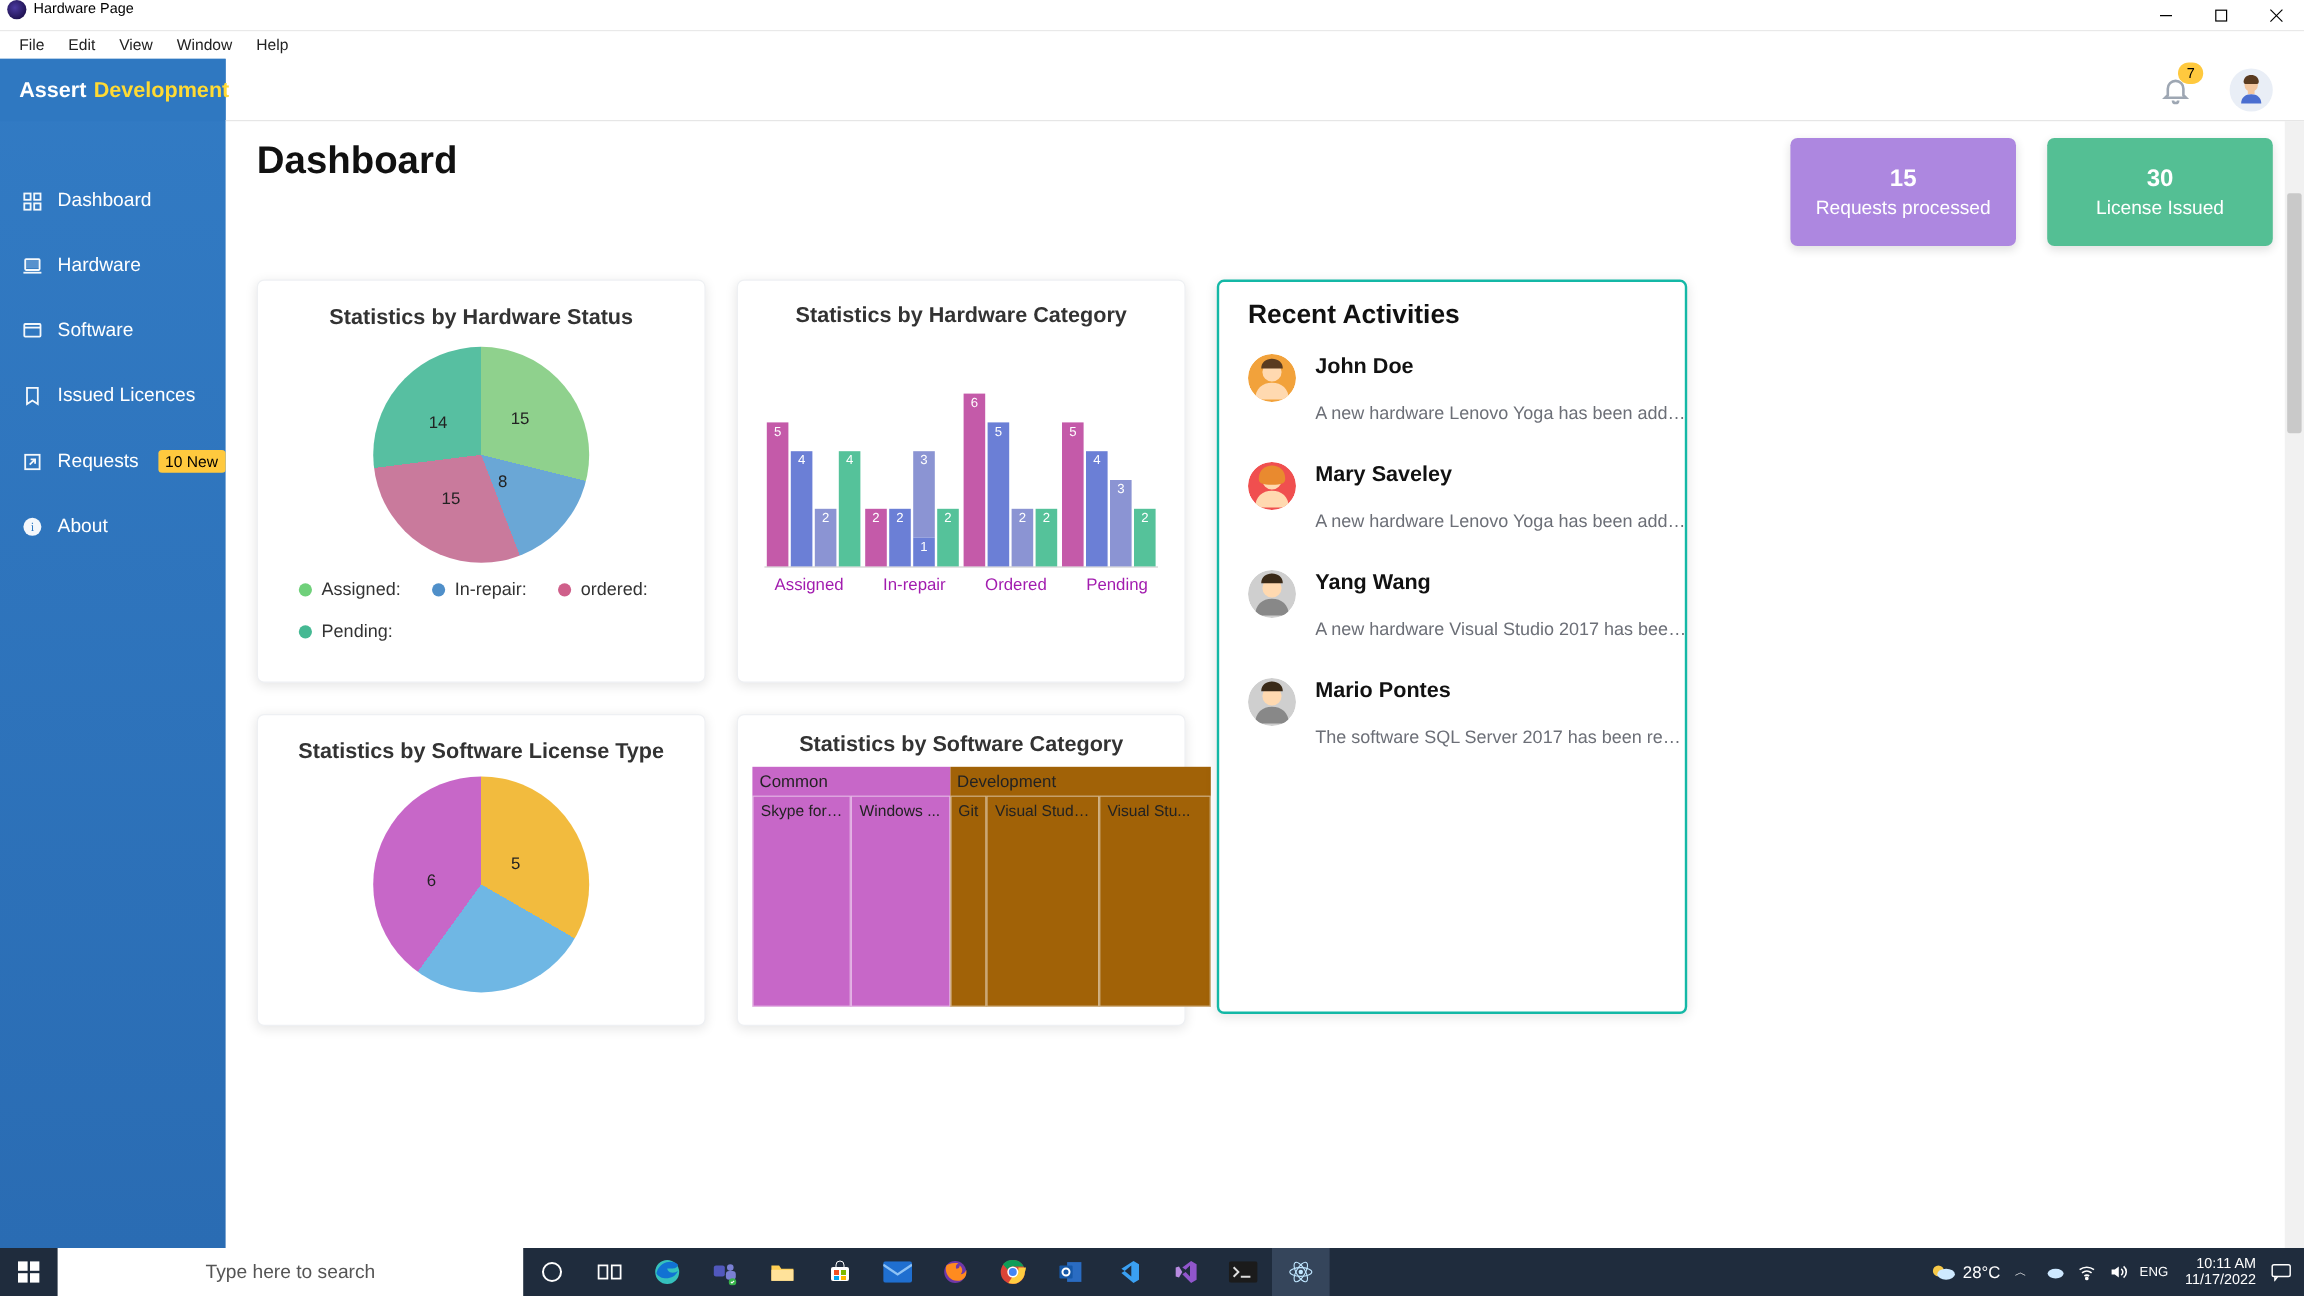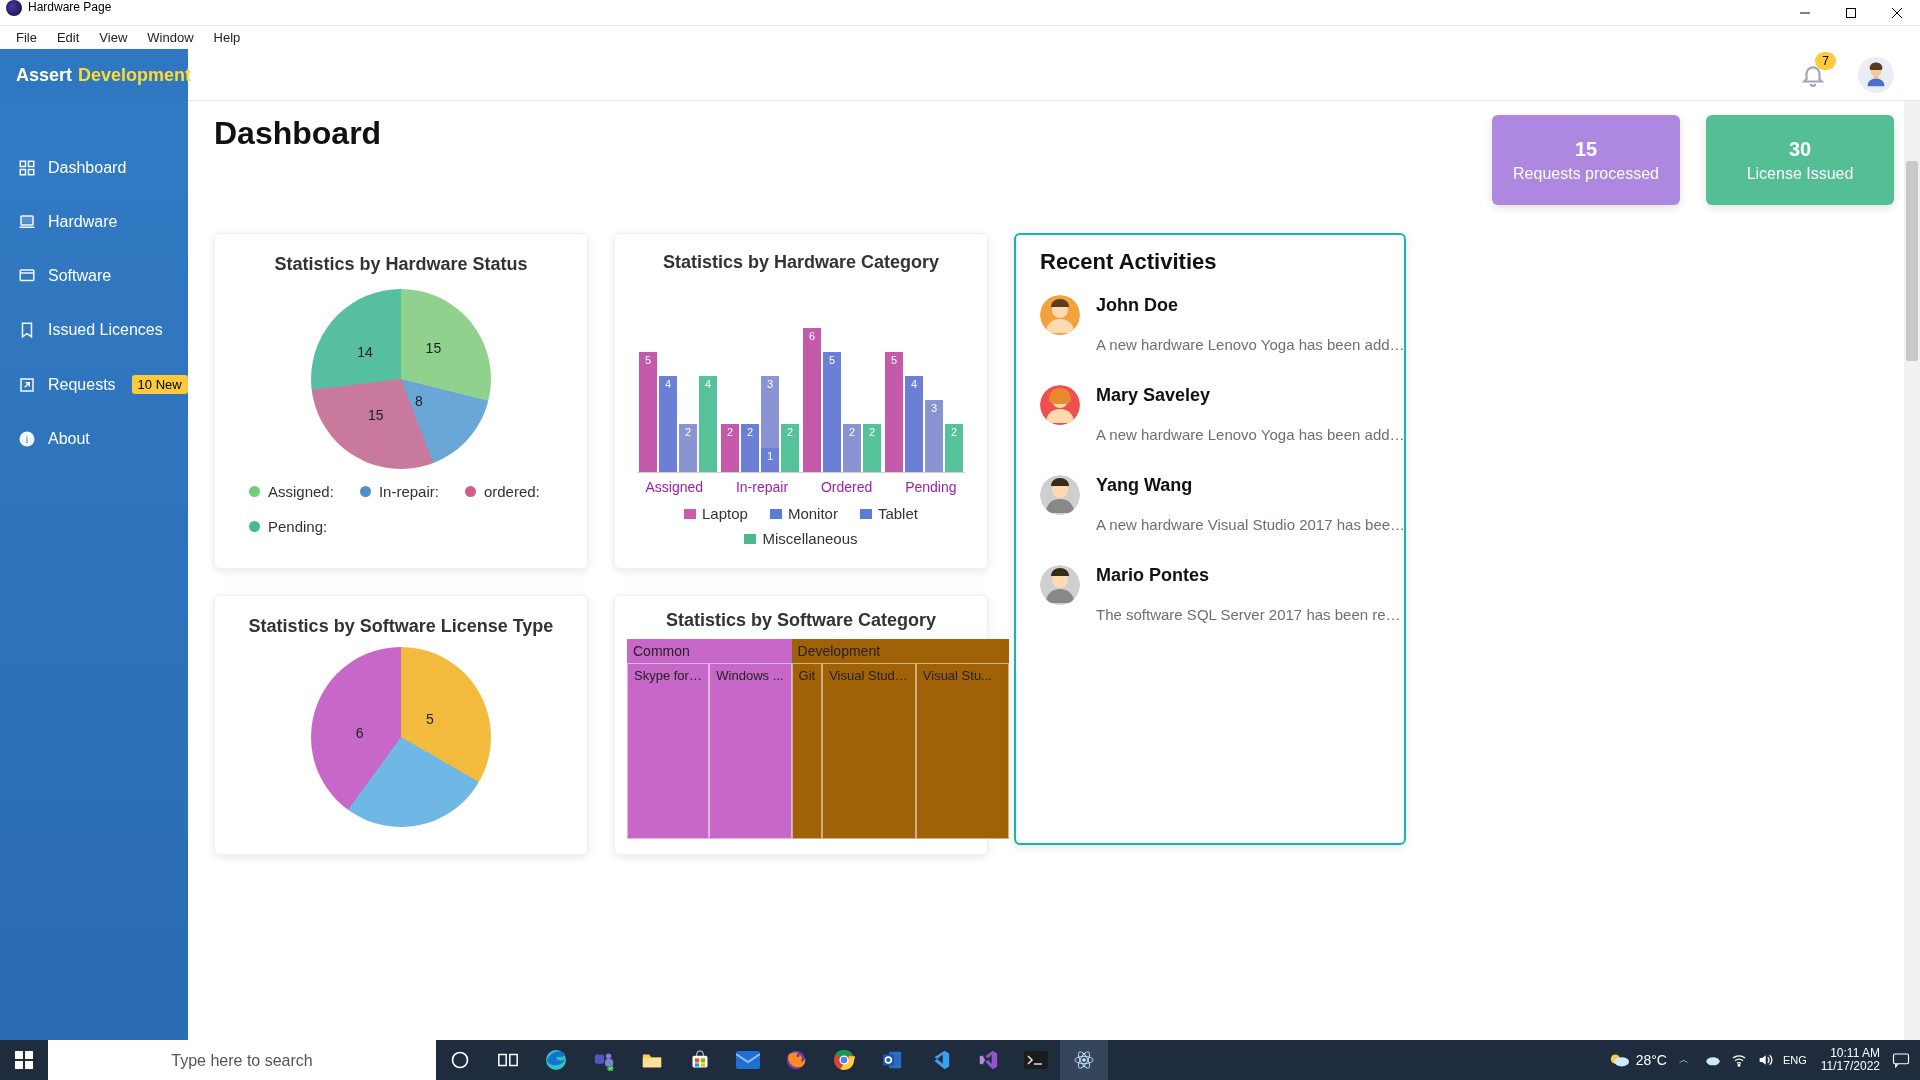--- a/index.html
+++ b/index.html
@@ -431,38 +431,20 @@
                       <span>2</span>
                     </div>
                 </div>
               </div>
               <div class="x-labels">
                 <span>Assigned</span>
                 <span>In-repair</span>
                 <span>Ordered</span>
                 <span>Pending</span>
               </div>
-              <div class="bar-legend">
-                <div class="row">
-                    <span class="mini m1"></span>
-                    <span>Laptop</span>
-                  </div>
-                <div class="row">
-                    <span class="mini m2"></span>
-                    <span>Monitor</span>
-                  </div>
-                <div class="row">
-                    <span class="mini m2"></span>
-                    <span>Tablet</span>
-                  </div>
-                <div class="row">
-                    <span class="mini m3"></span>
-                    <span>Miscellaneous</span>
-                  </div>
-              </div>
             </div>
           </div>
 
           <div style="display:flex; gap:26px;justify-content:flex-end;">
 
             <div class="card pie2">
               <h3>Statistics by Software License Type</h3>
               <div class="pie-wrap" style="margin-top:10px">
                 <div class="pie" style="background: conic-gradient(#f2bb3e 0deg 120deg, #6fb7e4 120deg 216deg, #c767c8 216deg 360deg);"></div>
                 <div class="pie-label" style="left:66%; top:40%;">5</div>

